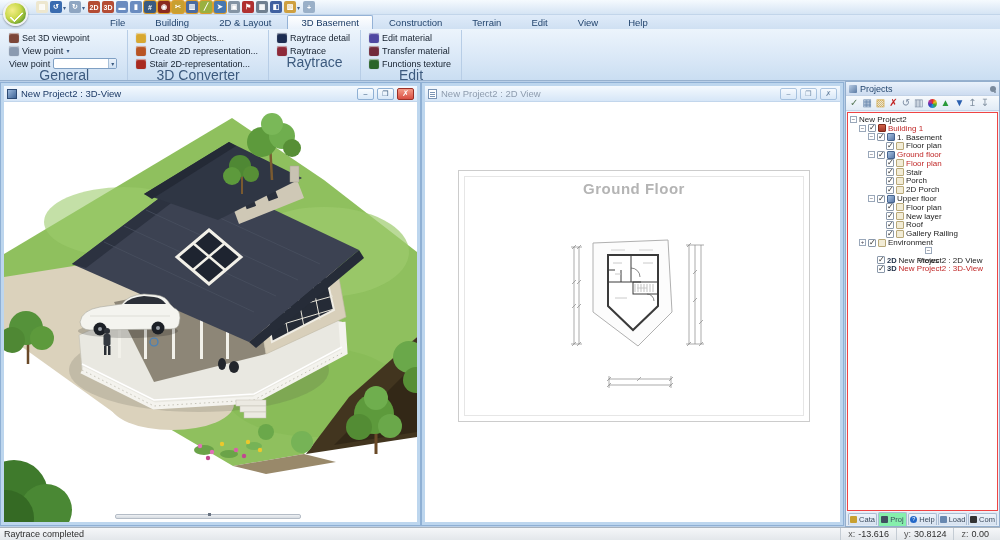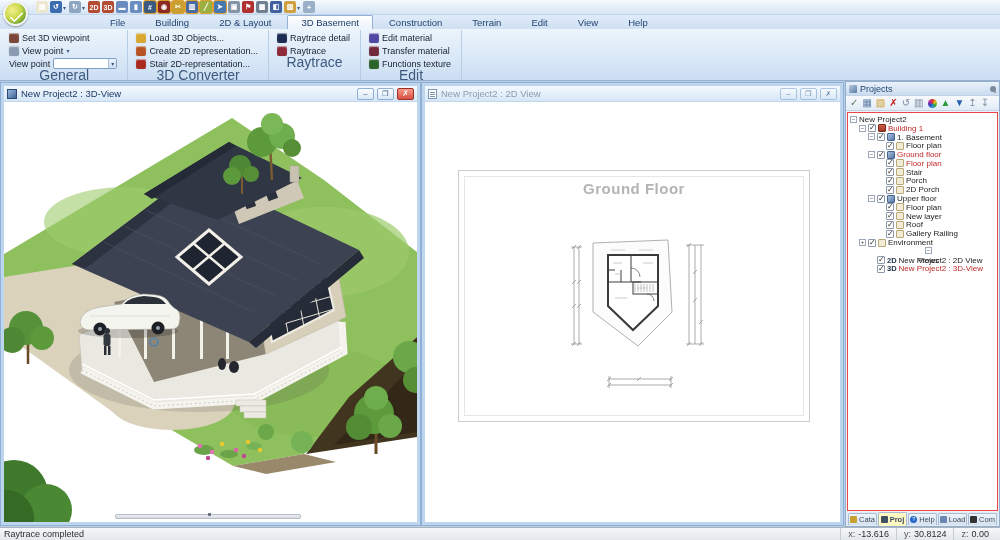--- a/index.html
+++ b/index.html
@@ -97,21 +97,21 @@
   .ticon{width:8px;height:8px;flex:none;border-radius:1px}
   .ticon.building{background:linear-gradient(#d06048,#a03828);border:1px solid #802818}
   .ticon.floor{background:linear-gradient(135deg,#a8c2e0,#5878a8);border:1px solid #46648e}
   .ticon.layer{background:#f2ecd6;border:1px solid #b8a878}
   .pfx{font-weight:bold;font-size:7.5px;color:#1c2c44;flex:none}
   .tlabel.red{color:#c02828}
   .panel-tabs{height:14px;display:flex;align-items:center;padding:0 2px;gap:1px;background:#e2ebf5}
   .ptab{flex:1;height:12px;display:flex;align-items:center;justify-content:center;gap:2px;font-size:7.5px;
     color:#3a4a5c;border:1px solid #aabcd2;border-bottom:none;border-radius:2px 2px 0 0;
     background:linear-gradient(#eef3fa,#d6e2f0);white-space:nowrap;overflow:hidden}
-  .ptab.active{background:#fef9c3;height:14px;font-weight:bold}
+  .ptab.active{background:#86efac;height:14px;font-weight:normal}
   .ptab-icon{width:7px;height:7px;border-radius:1px;flex:none;color:#fff;font-size:5.5px;line-height:7px;text-align:center}
 
   
   #statusbar{position:absolute;left:0;top:527px;width:1000px;height:13px;
     background:linear-gradient(#f5f7f9,#e3e7eb);border-top:1px solid #aab4be;
     display:flex;align-items:center;font-size:9px;color:#2e2e2e;padding:0 4px}
   .coords{margin-left:auto;display:flex;height:100%}
   .coord{border-left:1px solid #c4ccd4;padding:0 7px;display:flex;gap:3px;align-items:center}
   .coord-label{color:#555}
 </style>

